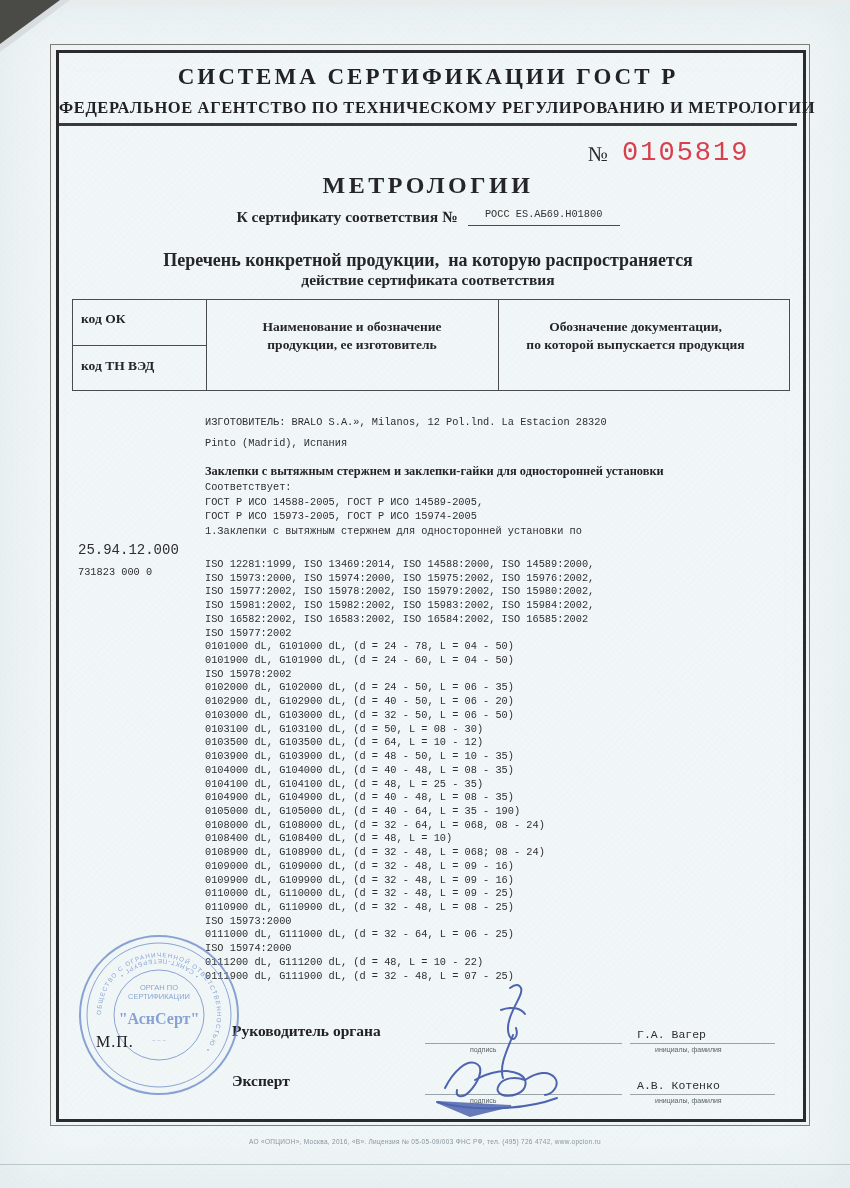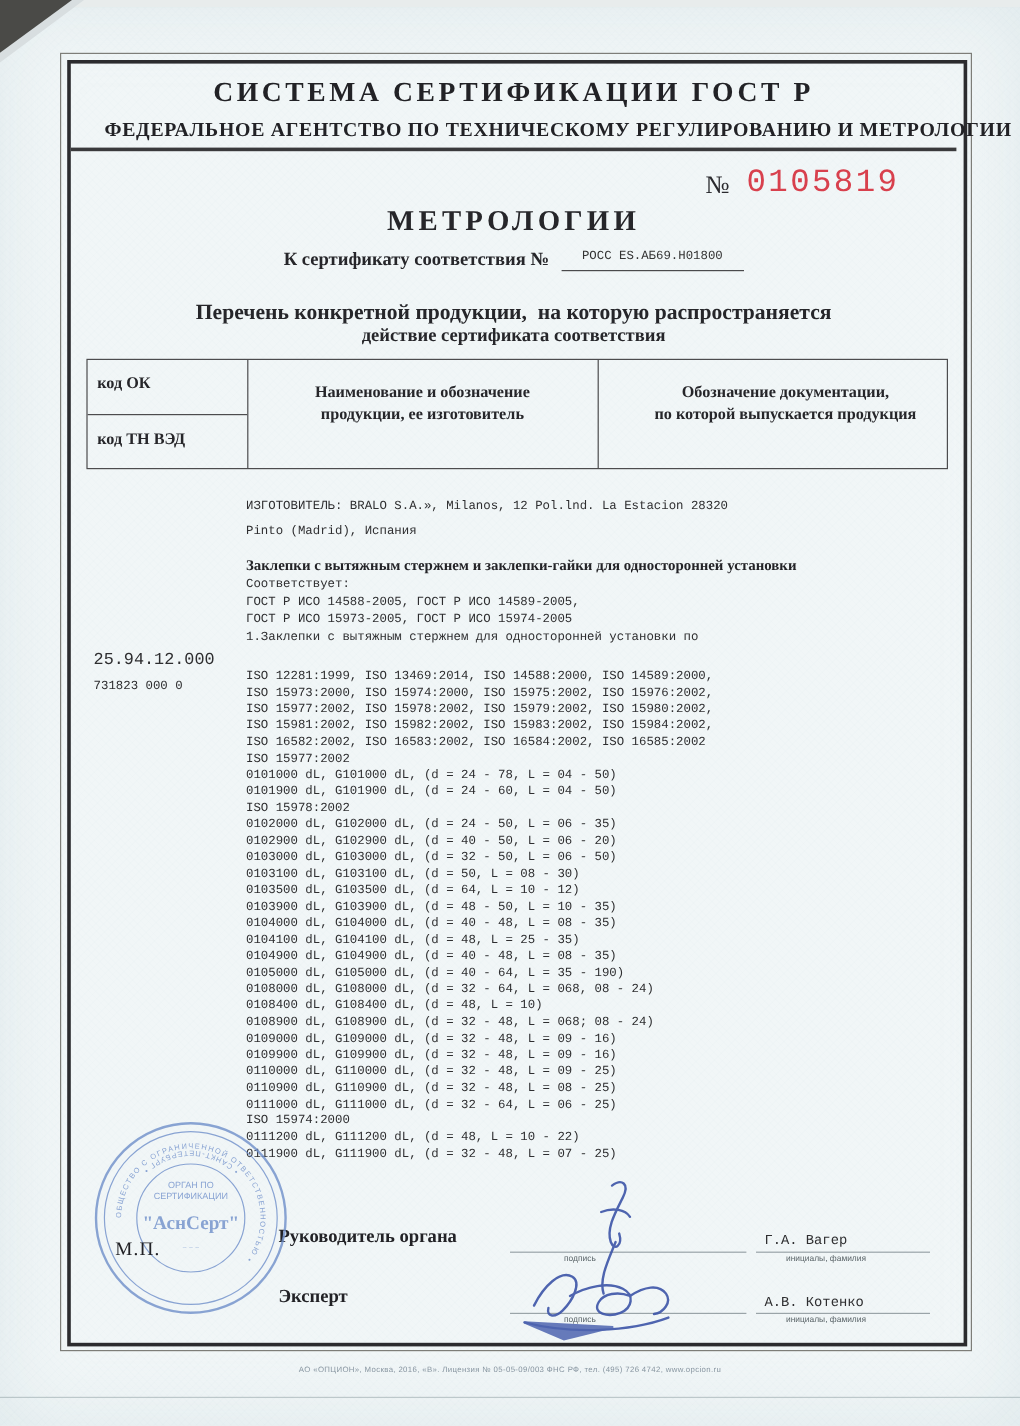--- a/index.html
+++ b/index.html
@@ -19,41 +19,41 @@
       background:rgba(150,165,170,.55);}
   
   .frame-outer{position:absolute;left:50px;top:44px;width:758px;height:1080px;
       border:1px solid #7d7d78;}
   .frame-inner{position:absolute;left:56px;top:50px;width:744px;height:1066px;
       border:3px solid #2b2b2e;}
   .header-rule{position:absolute;left:59px;top:123px;width:738px;height:2.5px;background:#3a3a3c;}
   .abs{position:absolute;}
   .ctr{left:59px;width:738px;text-align:center;}
   .h1{top:64px;font-size:23px;font-weight:bold;letter-spacing:3px;color:#222226;}
-  .h2{top:98px;font-size:16.5px;font-weight:bold;letter-spacing:.6px;color:#222226;white-space:pre;padding-left:28px;}
+  .h2{top:98px;font-size:16.5px;font-weight:bold;letter-spacing:.6px;color:#222226;white-space:pre;}
   .num-row{top:138px;left:588px;display:flex;align-items:flex-start;}
   .num-label{font-size:21px;color:#2a2a2e;margin-right:14px;margin-top:4px;}
   .num-value{font-family:"Liberation Mono", monospace;font-size:27px;letter-spacing:2px;color:#d8404d;}
   .title{top:172px;font-size:24px;font-weight:bold;letter-spacing:3.5px;color:#26262a;}
   .cert-row{top:208px;left:59px;width:738px;display:flex;justify-content:center;align-items:flex-end;}
   .cert-label{font-size:15.5px;font-weight:bold;color:#26262a;}
   .cert-line{width:152px;margin-left:10px;border-bottom:1.4px solid #4a4a4c;text-align:center;}
   .cert-line span{display:block;font-family:"Liberation Mono", monospace;font-size:10.3px;
       color:#333;position:relative;top:-5px;}
   .sub1{top:250px;font-size:18px;font-weight:bold;color:#26262a;white-space:pre;}
   .sub2{top:271px;font-size:15.5px;font-weight:bold;color:#26262a;}
   
   .tbl{left:72px;top:299px;width:716px;height:90px;border:1.4px solid #4c4c4e;}
   .tbl .v1{position:absolute;left:133px;top:0;bottom:0;width:1.2px;background:#4c4c4e;}
   .tbl .v2{position:absolute;left:425px;top:0;bottom:0;width:1.2px;background:#4c4c4e;}
   .tbl .h1d{position:absolute;left:0;top:45px;width:133px;height:1.2px;background:#4c4c4e;}
   .tbl-cell{position:absolute;font-size:13.5px;font-weight:600;color:#26262a;}
   .c1a{left:8px;top:11px;}  .c1b{left:8px;top:58px;}
   .c2{left:133px;width:292px;text-align:center;}
-  .c3{left:436px;width:291px;text-align:center;}
+  .c3{left:417px;width:291px;text-align:center;}
   .r1{top:19px;} .r2{top:37px;}
   
   .mono{font-family:"Liberation Mono", monospace;color:#2e2e30;}
   .ok-code{left:78px;top:542px;font-size:14px;}
   .tnved-code{left:78px;top:566px;font-size:10.3px;}
   .pre-block{left:205px;top:412px;width:575px;}
   .pl-mono-sp{font-family:"Liberation Mono", monospace;font-size:10.3px;line-height:21px;color:#2e2e30;white-space:pre;}
   .pl-serif{font-size:12.4px;line-height:17px;font-weight:bold;color:#232327;}
   .pl-gap-serif{font-size:12.4px;line-height:17px;font-weight:bold;color:#232327;margin-top:9px;}
   .pl-mono{font-family:"Liberation Mono", monospace;font-size:10.3px;line-height:14.6px;color:#2e2e30;white-space:pre;}
@@ -155,20 +155,21 @@
     <div>0104100 dL, G104100 dL, (d = 48, L = 25 - 35)</div>
     <div>0104900 dL, G104900 dL, (d = 40 - 48, L = 08 - 35)</div>
     <div>0105000 dL, G105000 dL, (d = 40 - 64, L = 35 - 190)</div>
     <div>0108000 dL, G108000 dL, (d = 32 - 64, L = 068, 08 - 24)</div>
     <div>0108400 dL, G108400 dL, (d = 48, L = 10)</div>
     <div>0108900 dL, G108900 dL, (d = 32 - 48, L = 068; 08 - 24)</div>
     <div>0109000 dL, G109000 dL, (d = 32 - 48, L = 09 - 16)</div>
     <div>0109900 dL, G109900 dL, (d = 32 - 48, L = 09 - 16)</div>
     <div>0110000 dL, G110000 dL, (d = 32 - 48, L = 09 - 25)</div>
     <div>0110900 dL, G110900 dL, (d = 32 - 48, L = 08 - 25)</div>
+    <div>ISO 15973:2000</div>
     <div>0111000 dL, G111000 dL, (d = 32 - 64, L = 06 - 25)</div>
     <div>ISO 15974:2000</div>
     <div>0111200 dL, G111200 dL, (d = 48, L = 10 - 22)</div>
     <div>0111900 dL, G111900 dL, (d = 32 - 48, L = 07 - 25)</div>
   </div>
 
 <svg class="abs stamp" viewBox="0 0 170 170">
   <g fill="none" stroke="#6f8fca">
     <circle cx="85" cy="85" r="79" stroke-width="2"></circle>
     <circle cx="85" cy="85" r="72" stroke-width="1"></circle>

